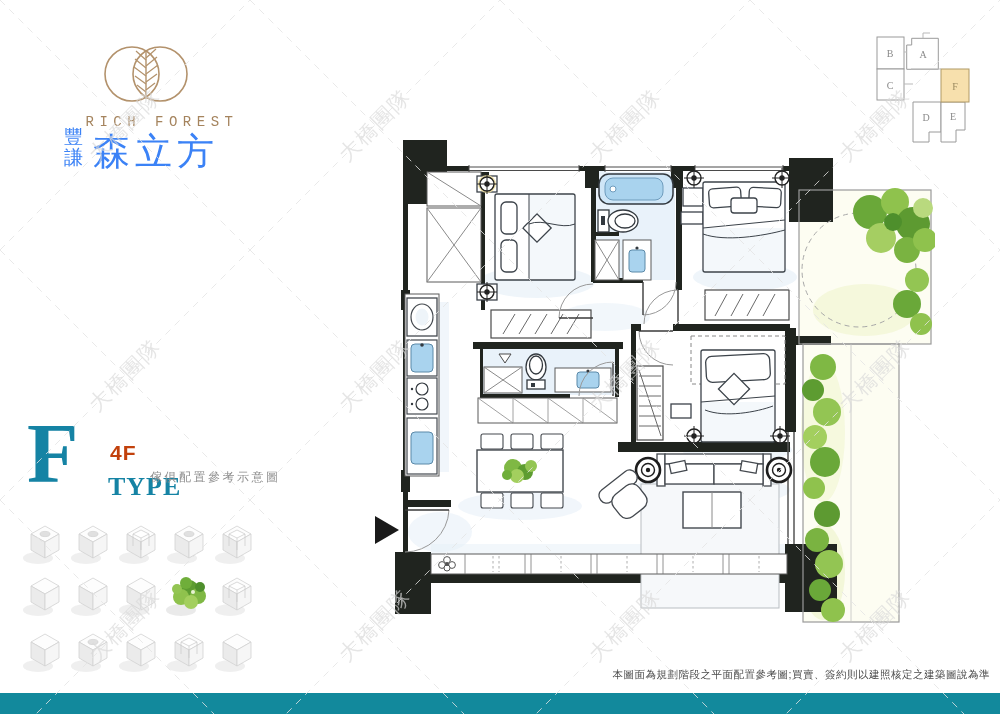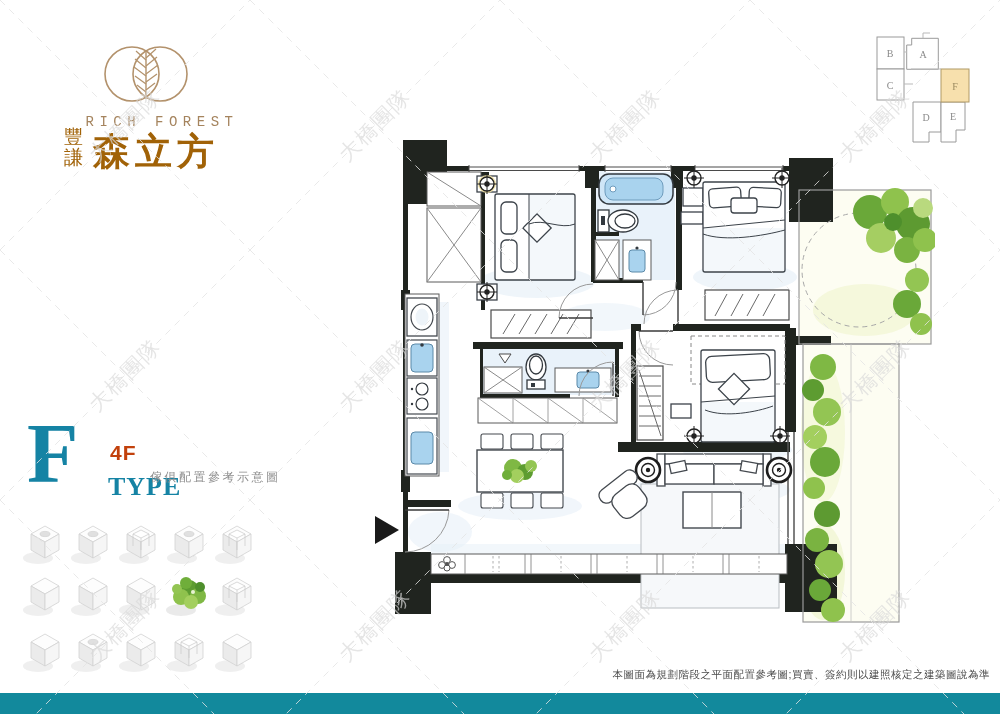--- a/index.html
+++ b/index.html
@@ -2,24 +2,24 @@
 <html><head>
 <meta charset="utf-8">
 <style>
   html,body{margin:0;padding:0;}
   body{width:1000px;height:714px;font-family:"Liberation Sans",sans-serif;background:#ffffff;}
   .page{position:relative;width:1000px;height:714px;background:#fff;overflow:hidden;}
   .abs{position:absolute;}
   
   .brand-en{left:62px;top:114px;width:200px;text-align:center;font-family:Liberation Mono, monospace;
             font-size:14px;letter-spacing:5.5px;color:#a5845e;}
-  .brand-zh{left:64px;top:126px;display:flex;align-items:flex-start;color:#a16207;}
+  .brand-zh{left:64px;top:126px;display:flex;align-items:flex-start;color:#3b82f6;}
   .brand-zh-small{width:22px;font-size:19px;line-height:1.12;font-family:"Liberation Serif",serif;
                   word-break:break-all;letter-spacing:0;}
-  .brand-zh-large{font-size:37px;letter-spacing:5px;font-family:"Liberation Serif",serif;margin-left:7px;margin-top:1px;font-weight:bold;}
+  .brand-zh-large{font-size:37px;letter-spacing:5px;font-family:"Liberation Serif",serif;margin-left:7px;margin-top:1px;}
   
   .type-f{left:27px;top:412px;font-family:"Liberation Serif",serif;font-weight:bold;font-size:84px;line-height:84px;color:#1583a4;}
   .type-4f{left:110px;top:441px;font-weight:bold;font-size:21px;color:#c2410c;letter-spacing:1px;}
   .type-word{left:108px;top:472px;font-family:"Liberation Serif",serif;font-weight:bold;font-size:26px;letter-spacing:1px;color:#1583a4;}
   .type-sub{left:150px;top:469px;font-size:12px;color:#8e8e8e;letter-spacing:2.5px;}
   
   .disclaimer{right:10px;top:668px;font-size:10.5px;color:#4a4a4a;letter-spacing:0.5px;text-align:center;}
   .teal-bar{left:0;bottom:0;width:1000px;height:21px;}
   svg{display:block;}
 </style>

